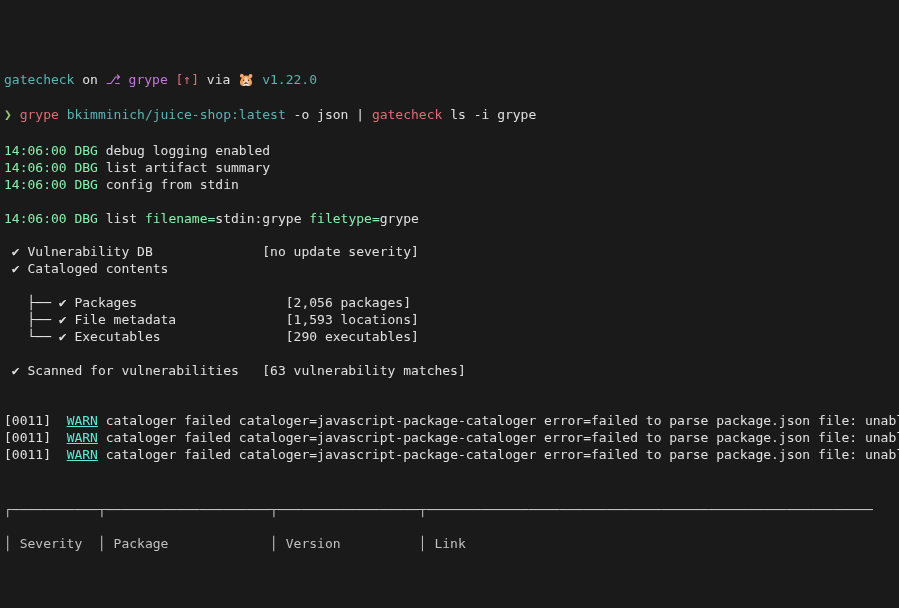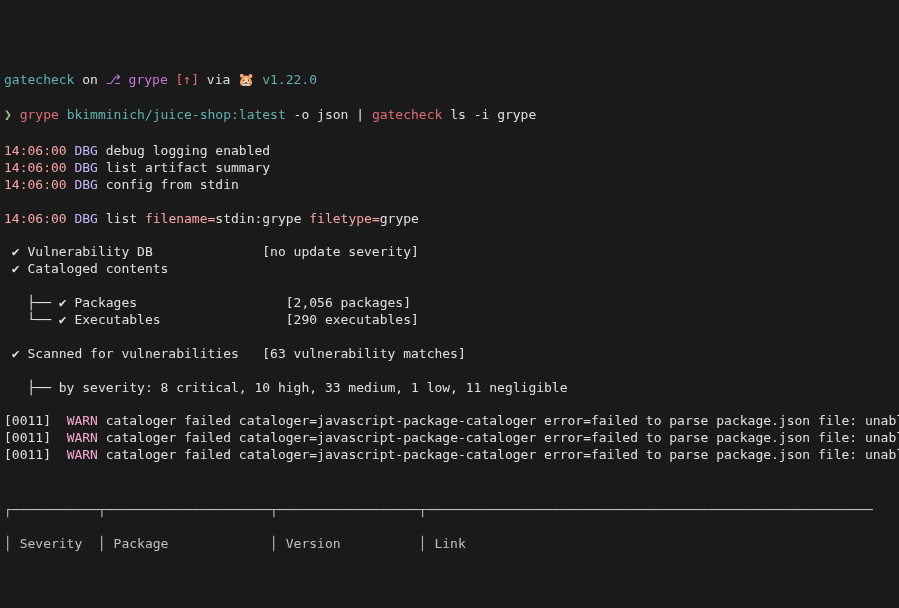--- a/index.html
+++ b/index.html
@@ -16,24 +16,24 @@
       padding: 4px;
       white-space: pre;
       overflow-x: hidden;
     }
     .prompt-line {
       margin-bottom: 2px;
     }
     .teal { color: #5fb3b3; }
     .white { color: #e0e0e0; }
     .red { color: #e06c75; }
-    .gray { color: #c4b5fd; margin-top: 16px; }
-    .dim { color: #fca5a5; }
+    .gray { color: #86efac; margin-top: 16px; }
+    .dim { color: #86efac; }
     .pink { color: #c678dd; }
-    .yellow { color: #f9a8d4; }
+    .yellow { color: #5eead4; text-decoration: underline; }
     .green { color: #98c379; }
     
     .log-line {
       white-space: pre;
     }
     
     .table-container {
       margin-top: 4px;
     }
     .table-border-top {
@@ -46,23 +46,23 @@
 </head>
 <body>
 
 
 
 <div class="prompt-line"><span class="teal">gatecheck</span> <span class="white">on</span> <span class="pink">⎇</span> <span class="pink">grype</span> <span class="red">[↑]</span> <span class="white">via</span> <span>🐹</span> <span class="teal">v1.22.0</span></div>
 <div class="prompt-line"><span class="green">❯</span> <span class="red">grype</span> <span class="teal">bkimminich/juice-shop:latest</span> <span class="white">-o json |</span> <span class="red">gatecheck</span> <span class="white">ls -i grype</span></div>
 <div id="debug-lines"><div class="log-line"><span class="dim">14:06:00</span> <span class="gray">DBG</span> <span class="white">debug logging enabled</span></div><div class="log-line"><span class="dim">14:06:00</span> <span class="gray">DBG</span> <span class="white">list artifact summary</span></div><div class="log-line"><span class="dim">14:06:00</span> <span class="gray">DBG</span> <span class="white">config from stdin</span></div></div>
 <div class="log-line"><span class="dim">14:06:00</span> <span class="gray">DBG</span> <span class="white">list</span> <span class="dim">filename=</span><span class="white">stdin:grype</span> <span class="dim">filetype=</span><span class="white">grype</span></div>
 <div id="steps"><div class="log-line white"> ✔ Vulnerability DB              [no update severity]</div><div class="log-line white"> ✔ Cataloged contents            </div></div>
-<div id="catalog"><div class="log-line white">   ├── ✔ Packages                   [2,056 packages]</div><div class="log-line white">   └── ✔ Executables                [290 executables]</div></div>
+<div id="catalog"><div class="log-line white">   ├── ✔ Packages                   [2,056 packages]</div><div class="log-line white">   ├── ✔ File metadata              [1,593 locations]</div><div class="log-line white">   └── ✔ Executables                [290 executables]</div></div>
 <div id="scanned" class="log-line white"> ✔ Scanned for vulnerabilities   [63 vulnerability matches]</div>
-<div id="scan-details"><div class="log-line white">   ├── by severity: 8 critical, 10 high, 33 medium, 1 low, 11 negligible</div></div>
+<div id="scan-details"></div>
 <div id="warnings"><div class="log-line"><span class="white">[0011]</span>  <span class="yellow">WARN</span> <span class="white">cataloger failed cataloger=javascript-package-cataloger error=failed to parse package.json file: unable to parse p</span></div><div class="log-line"><span class="white">[0011]</span>  <span class="yellow">WARN</span> <span class="white">cataloger failed cataloger=javascript-package-cataloger error=failed to parse package.json file: unable to parse p</span></div><div class="log-line"><span class="white">[0011]</span>  <span class="yellow">WARN</span> <span class="white">cataloger failed cataloger=javascript-package-cataloger error=failed to parse package.json file: unable to parse p</span></div></div>
 <div class="table-container">
 <div id="table-top" class="table-border-top">┌───────────┬─────────────────────┬──────────────────┬─────────────────────────────────────────────────────────</div>
 <div id="table-header" class="table-row">│ Severity  │ Package             │ Version          │ Link</div>
 
 
 </div>
 
 
 

